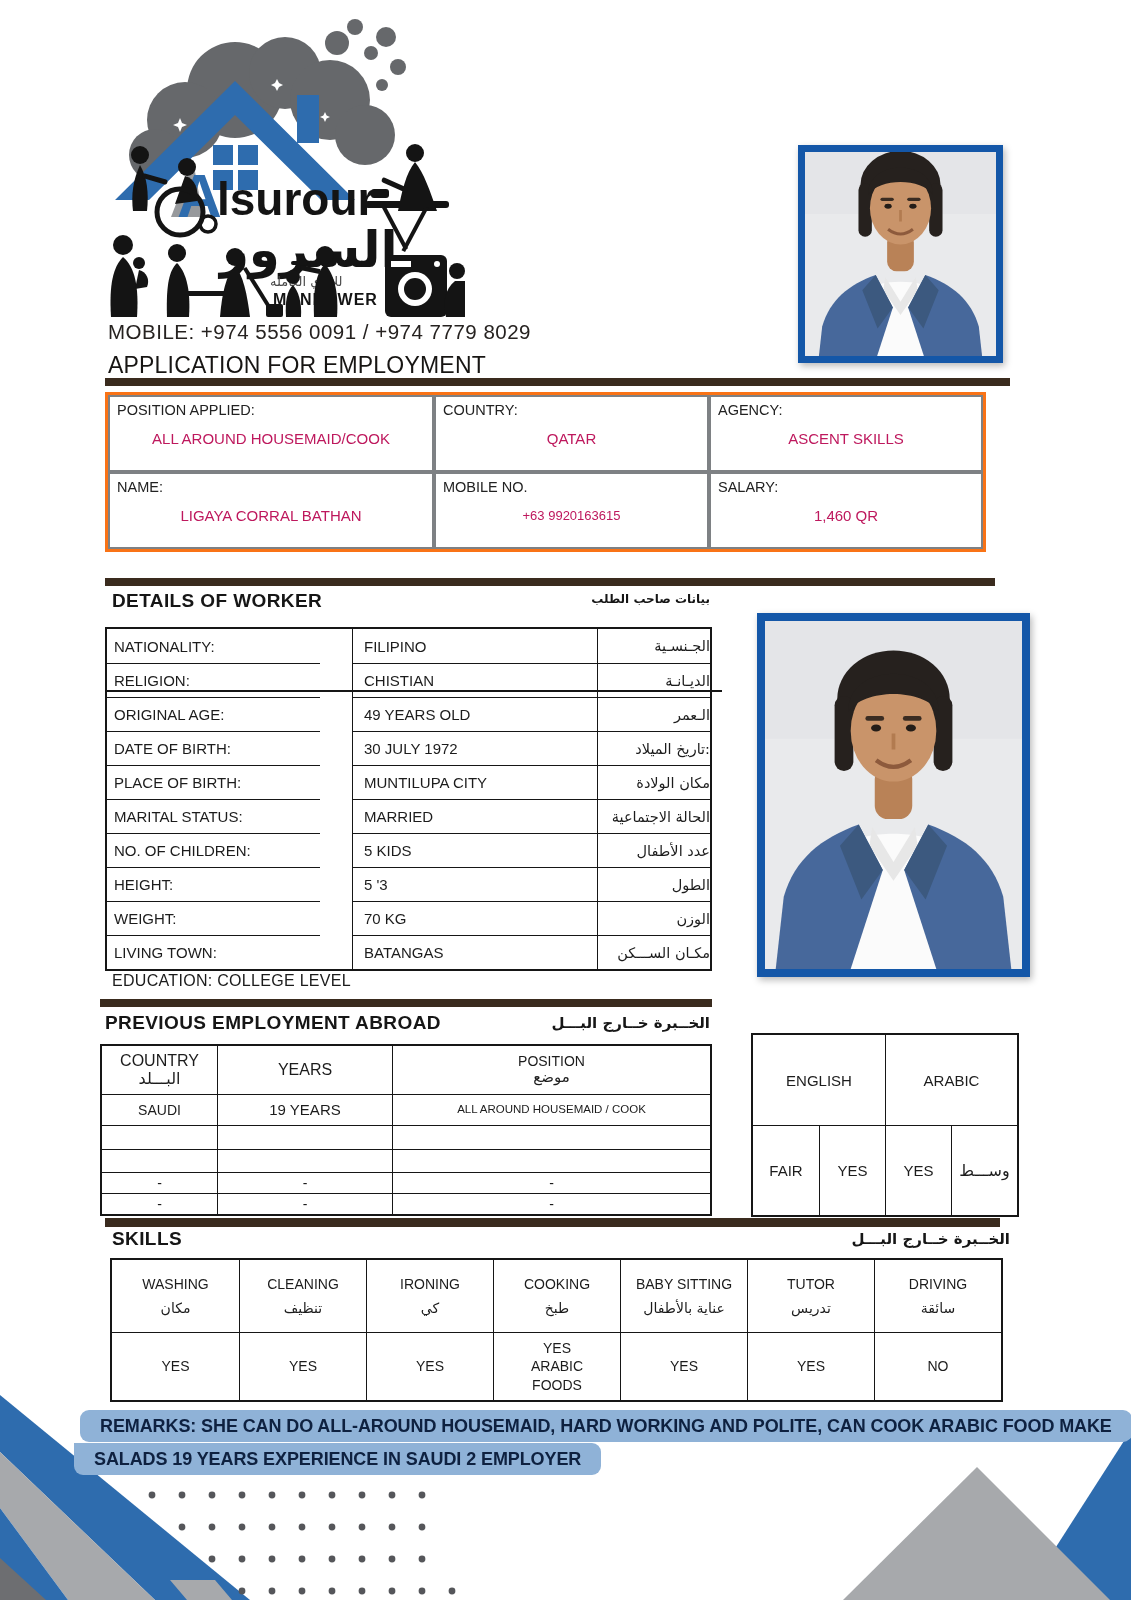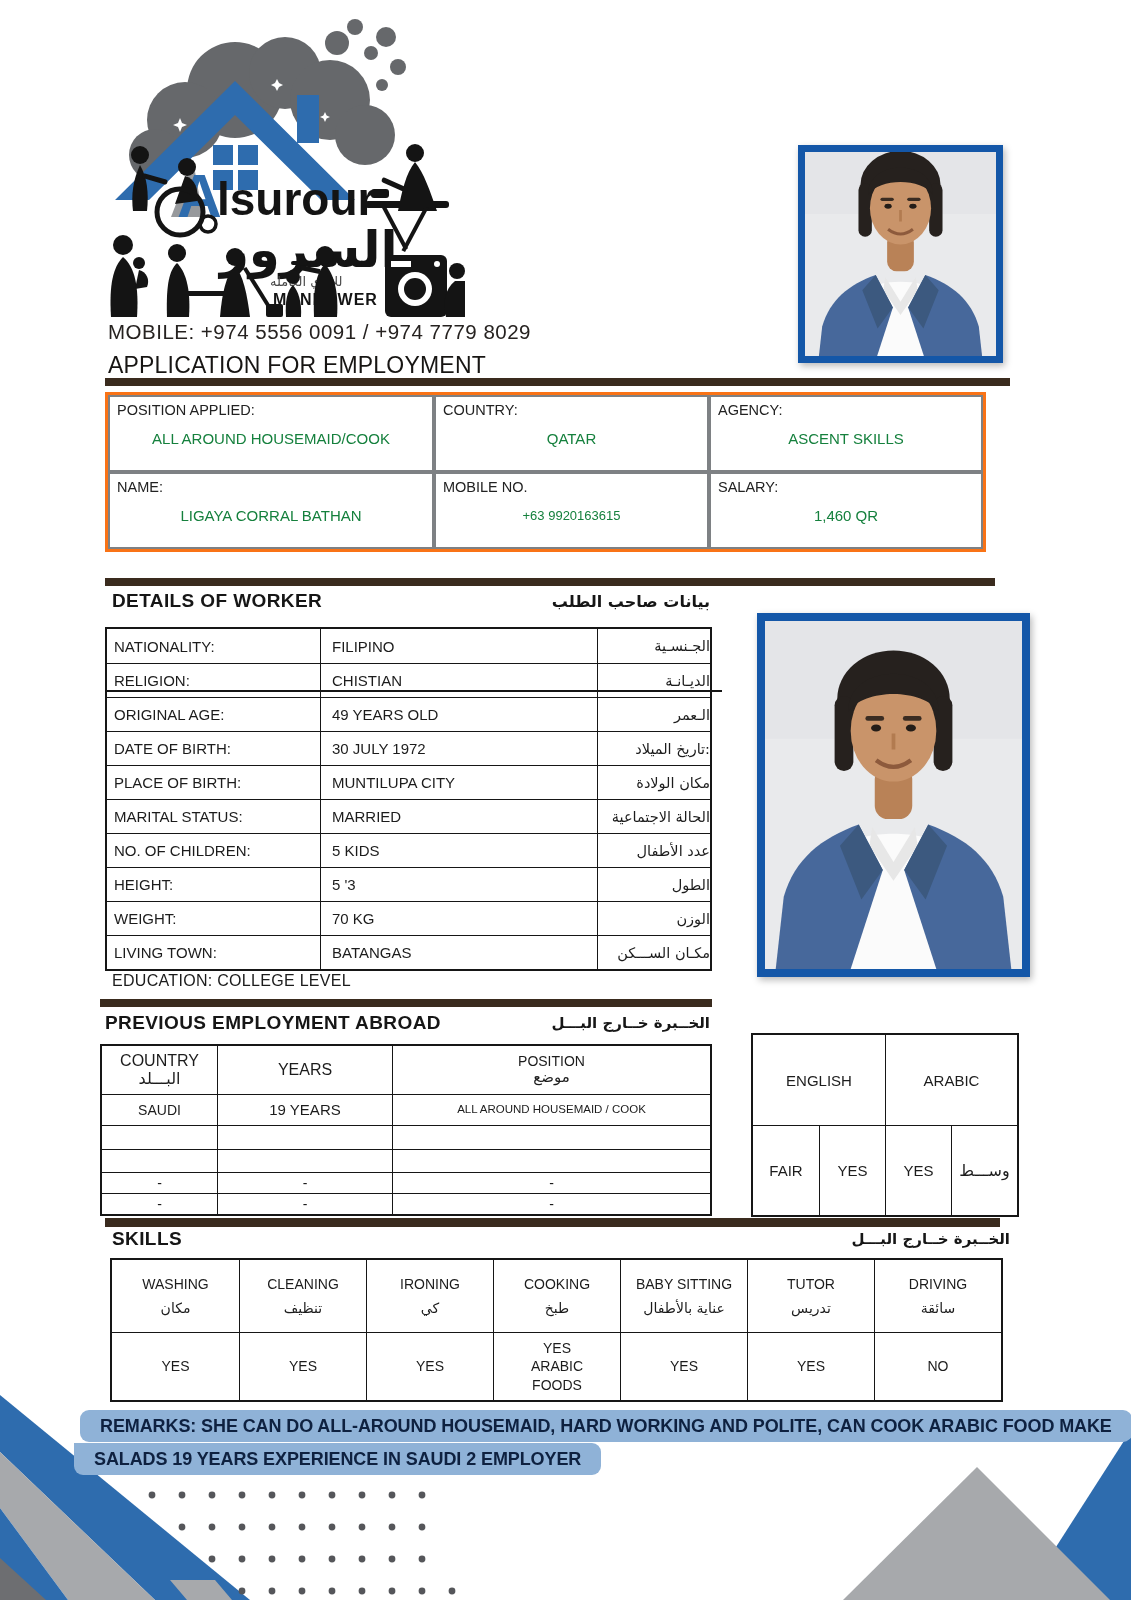--- a/index.html
+++ b/index.html
@@ -1,41 +1,41 @@
 <!DOCTYPE html>
 <html><head>
 <meta charset="utf-8">
 <style>
   html,body{margin:0;padding:0;background:#ffffff;}
   #page{position:relative;width:1131px;height:1600px;margin:0 auto;background:#fff;
         overflow:hidden;font-family:"Liberation Sans",sans-serif;color:#1c1c1c;}
   .ar{font-family:"DejaVu Sans",sans-serif;}
   .bar{position:absolute;background:#3a2b1e;}
   .sec-title{position:absolute;font-weight:bold;font-size:19px;letter-spacing:.4px;color:#161616;}
-  .sec-title-ar{position:absolute;font-weight:bold;font-size:16px;color:#161616;text-align:right;
+  .sec-title-ar{position:absolute;font-weight:bold;font-size:12px;color:#161616;text-align:right;
                 font-family:"DejaVu Sans",sans-serif;}
   
   .app-table{position:absolute;left:105px;top:392px;display:grid;
              grid-template-columns:326px 275px 274px;grid-auto-rows:77px;
              border:3px solid #f97316;background:#fff;}
   .app-cell{border:2.5px solid #7e8184;display:flex;flex-direction:column;box-sizing:border-box;}
   .app-label{font-size:14.5px;padding:5px 0 0 7px;color:#222;}
   .app-value{flex:1;display:flex;align-items:center;justify-content:center;font-size:15px;
-             padding-bottom:12px;color:#15803d;}
+             padding-bottom:12px;color:#be185d;}
   .app-value.small{font-size:13px;}
   
   .dt{position:absolute;left:105px;top:627px;display:grid;
       grid-template-columns:213px 277px 113px;grid-auto-rows:34px;
       border:2px solid #161616;background:#fff;}
   .dt-cell{border-left:1.5px solid #161616;border-top:1.5px solid #161616;
            display:flex;align-items:center;font-size:15px;box-sizing:border-box;overflow:hidden;}
   .dt-cell:nth-child(-n+3){border-top:none;}
   .dt-cell:nth-child(3n+1){border-left:none;}
   .dt-label{padding-left:7px;}
-  .dt-value{padding-left:11px;}
+  .dt-value{padding-left:11px;margin-left:32px;}
   .dt-ar{justify-content:flex-end;font-family:"DejaVu Sans",sans-serif;font-size:14.5px;}
   
   .emp{position:absolute;left:100px;top:1044px;display:grid;
        grid-template-columns:115px 175px 318px;
        grid-template-rows:48px 31px 24px 23px 21px 21px;
        border:2px solid #161616;background:#fff;}
   .emp-cell{border-left:1.5px solid #161616;border-top:1.5px solid #161616;display:flex;
             align-items:center;justify-content:center;box-sizing:border-box;
             flex-direction:column;font-size:14px;text-align:center;line-height:1.15;}
   .emp-cell:nth-child(-n+3){border-top:none;}

